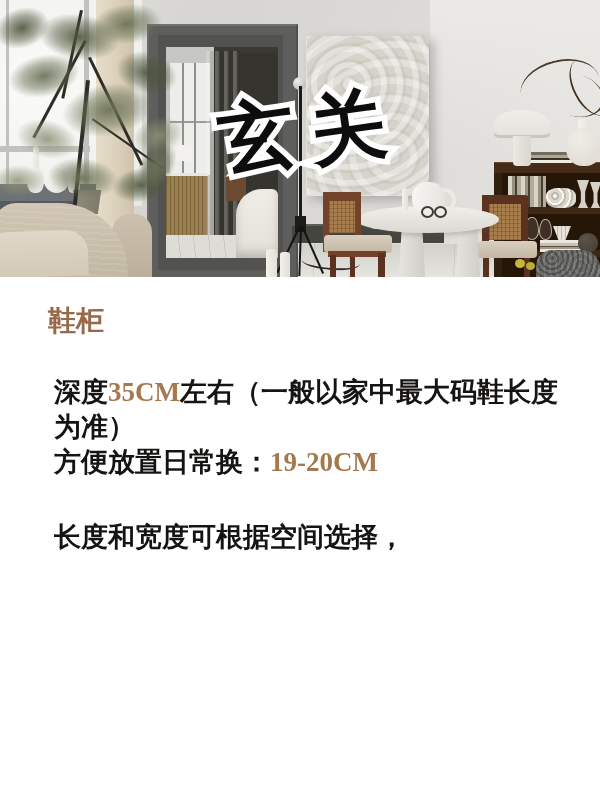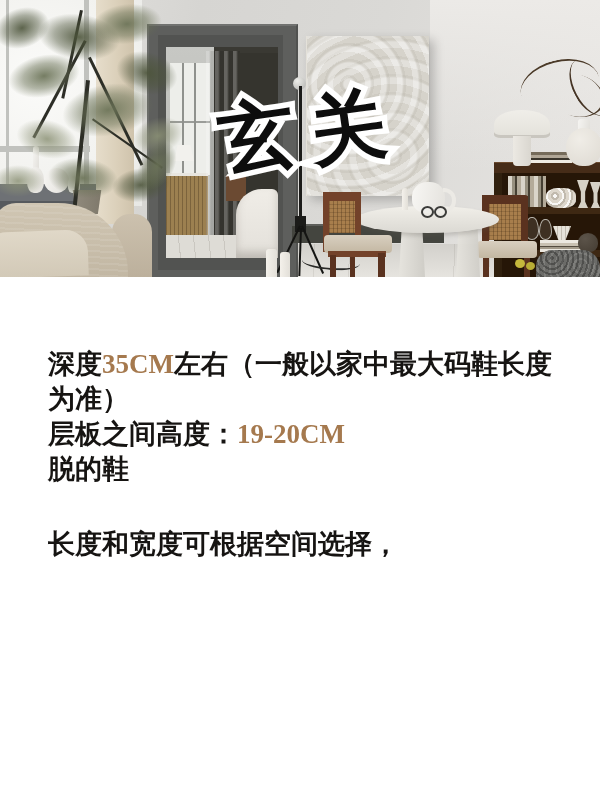--- a/index.html
+++ b/index.html
@@ -88,21 +88,21 @@
             text-shadow:0 0 3px #fff,3px 3px 0 #fff,-3px -3px 0 #fff,3px -3px 0 #fff,-3px 3px 0 #fff,4px 0 0 #fff,-4px 0 0 #fff,0 4px 0 #fff,0 -4px 0 #fff;}
   .t-fill{position:absolute;inset:0;color:var(--title-fill,#0d0d0d);}
 
   
   .content{position:absolute;top:277px;left:0;width:600px;box-sizing:border-box;
            padding:30px 36px 0 48px;background:#fff;}
   .sec-heading{margin:0;font-size:28px;line-height:28px;font-weight:700;color:var(--heading,#97694a);}
   .sec-heading.gap-top{margin-top:44px;}
   .sec-body{margin-top:40px;font-size:27px;line-height:35px;font-weight:700;color:var(--body,#161412);
             letter-spacing:0;max-width:522px;}
-  .sec-body .line{min-height:35px;}
+  .sec-body .line{min-height:35px;margin-left:6px;}
   .sec-body .accent{color:var(--accent,#a5794e);}
 </style>
 </head>
 <body>
 
 <div class="page">
 
   <div class="photo">
     <div class="ab wall" style="inset:0;"></div>
     <div class="ab wallshade" style="left:430px;top:0;width:170px;height:170px;"></div>
@@ -234,24 +234,24 @@
       </div>
       <div class="tchar c2">
         <span class="t-stroke">关</span>
         <span class="t-fill">关</span>
       </div>
     </div>
   </div>
 
   <div class="content">
     <div>
+        <h2 class="sec-heading">鞋柜</h2>
         <div class="sec-body">
           <div class="line"><span>深度</span><span class="accent">35CM</span><span>左右（一般以家中最大码鞋长度为准）</span></div>
-          <div class="line"><span>层板之间高度：</span><span class="accent">19-20CM</span></div>
-          <div class="line"><span>脱的鞋</span></div>
+          <div class="line"><span>方便放置日常换：</span><span class="accent">19-20CM</span></div>
         </div>
         <div class="sec-body">
           <div class="line"><span>长度和宽度可根据空间选择，</span></div>
         </div>
       </div>
   </div>
 
 </div>
 
 </body></html>

